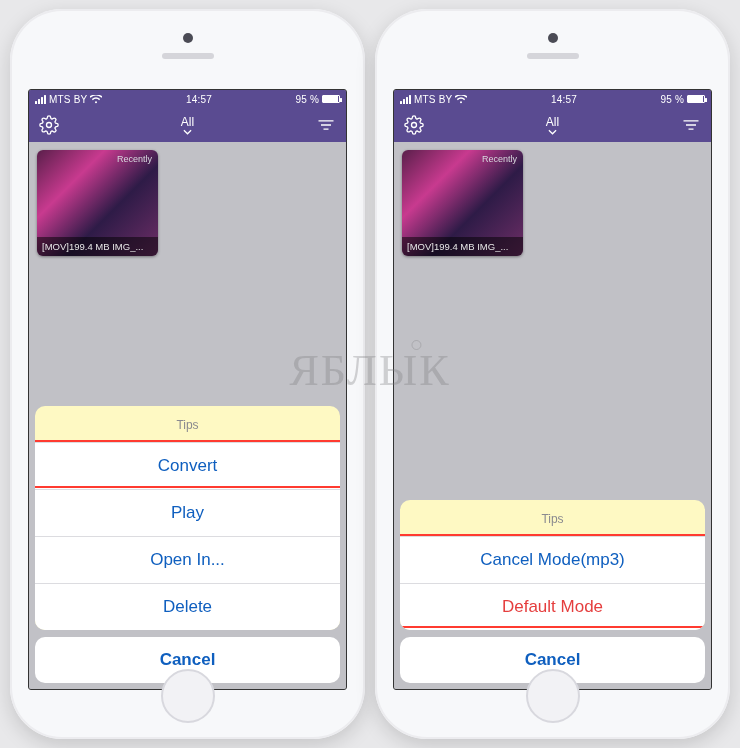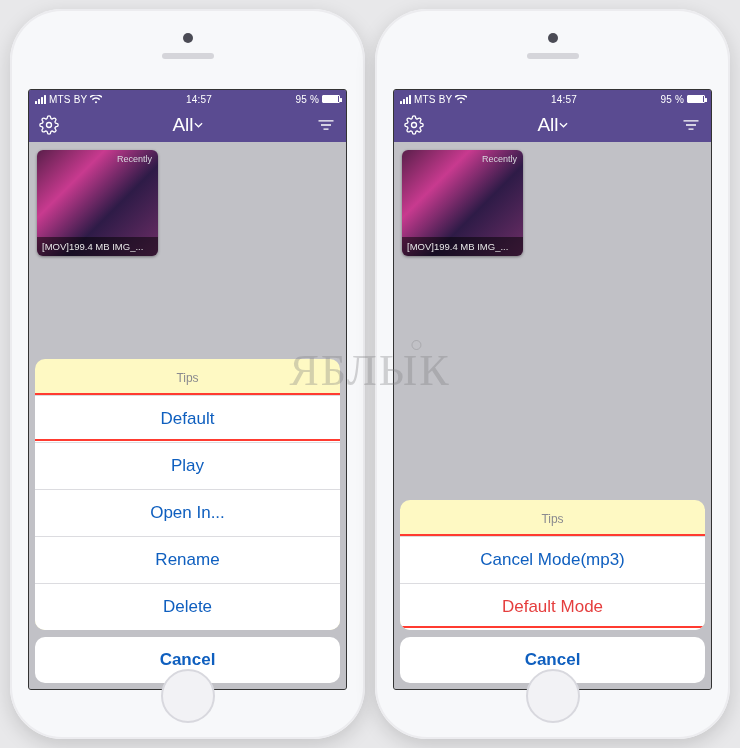--- a/index.html
+++ b/index.html
@@ -79,21 +79,21 @@
   .nav-bar {
     height:34px;
     background:#5a4b91;
     color:#fff;
     display:flex;
     align-items:center;
     justify-content:space-between;
     padding:0 10px;
     box-shadow: 0 1px 0 rgba(0,0,0,0.1);
   }
-  .nav-title { display:flex; align-items:center; font-size:19px; }
+  .nav-title { display:flex; align-items:center; font-size:12px;flex-direction:column; }
   .content {
     position:absolute; top:52px; left:0; right:0; bottom:0;
     background:#c1c1c6;
     padding:8px;
   }
   .thumb {
     width:121px; height:106px;
     background:linear-gradient(135deg, #5a1f4b 0%, #c83a8f 30%, #2e1b47 60%, #6e2e66 100%);
     border-radius:6px;
     position:relative;
@@ -225,24 +225,23 @@
       <div class="content">
         <div class="thumb">
           <div class="thumb-overlay-top">Recently</div>
           <div class="thumb-caption">[MOV]199.4 MB IMG_...</div>
         </div>
       </div>
 
       <div class="sheet">
         <div class="sheet-group" style="position:relative;">
           <div class="sheet-title">Tips</div>
-          <div class="sheet-item">Default</div>
+          <div class="sheet-item">Convert</div>
           <div class="sheet-item">Play</div>
           <div class="sheet-item">Open In...</div>
-          <div class="sheet-item">Rename</div>
           <div class="sheet-item">Delete</div>
           <div class="highlight" style="top:34px; left:-2px; right:-2px; height:48px;"></div>
         </div>
         <div class="sheet-cancel">Cancel</div>
       </div>
     </div>
     <div class="home-btn"></div>
   </div>
 
   <div class="phone">

